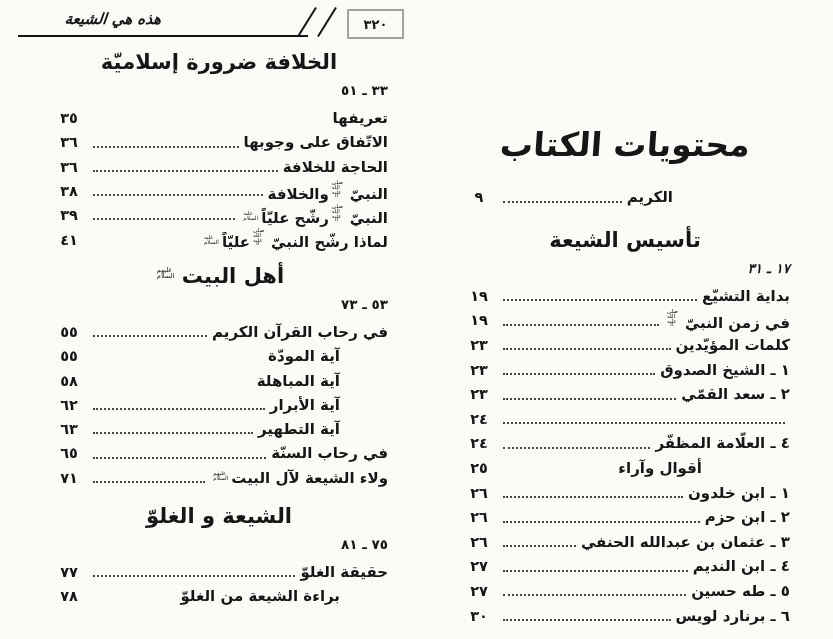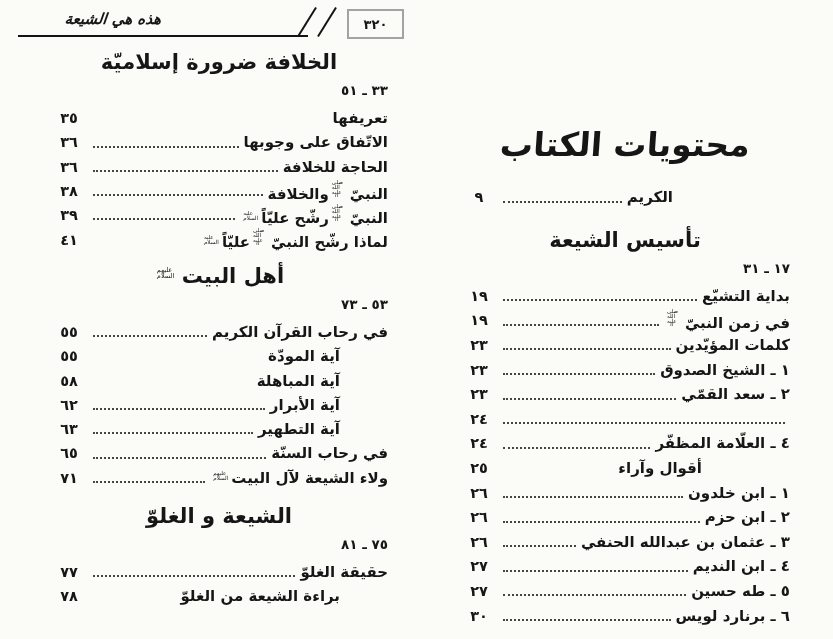--- a/index.html
+++ b/index.html
@@ -174,21 +174,21 @@
 
     <div class="contents-title">محتويات الكتاب</div>
 
     <div class="row ind117" style="margin-top:5px;">
       <span class="lbl"><span>الكريم</span></span>
       <span class="dots"></span>
       <span class="pg">٩</span>
     </div>
 
     <div class="sec-title mt16">تأسيس الشيعة</div>
-    <div class="sec-range" style="margin-bottom:7px;">١٧ ـ ٣١</div>
+    <div class="sec-range" style="margin-bottom:7px;font-style:italic;">١٧ ـ ٣١</div>
     <div class="rows-pad">
       <div class="row">
         <span class="lbl"><span>بداية التشيّع</span></span>
         <span class="dots"></span>
         <span class="pg">١٩</span>
       </div>
       <div class="row">
         <span class="lbl"><span>في زمن النبيّ</span><span class="hon">صلى الله عليه وآله</span></span>
         <span class="dots"></span>
         <span class="pg">١٩</span>

